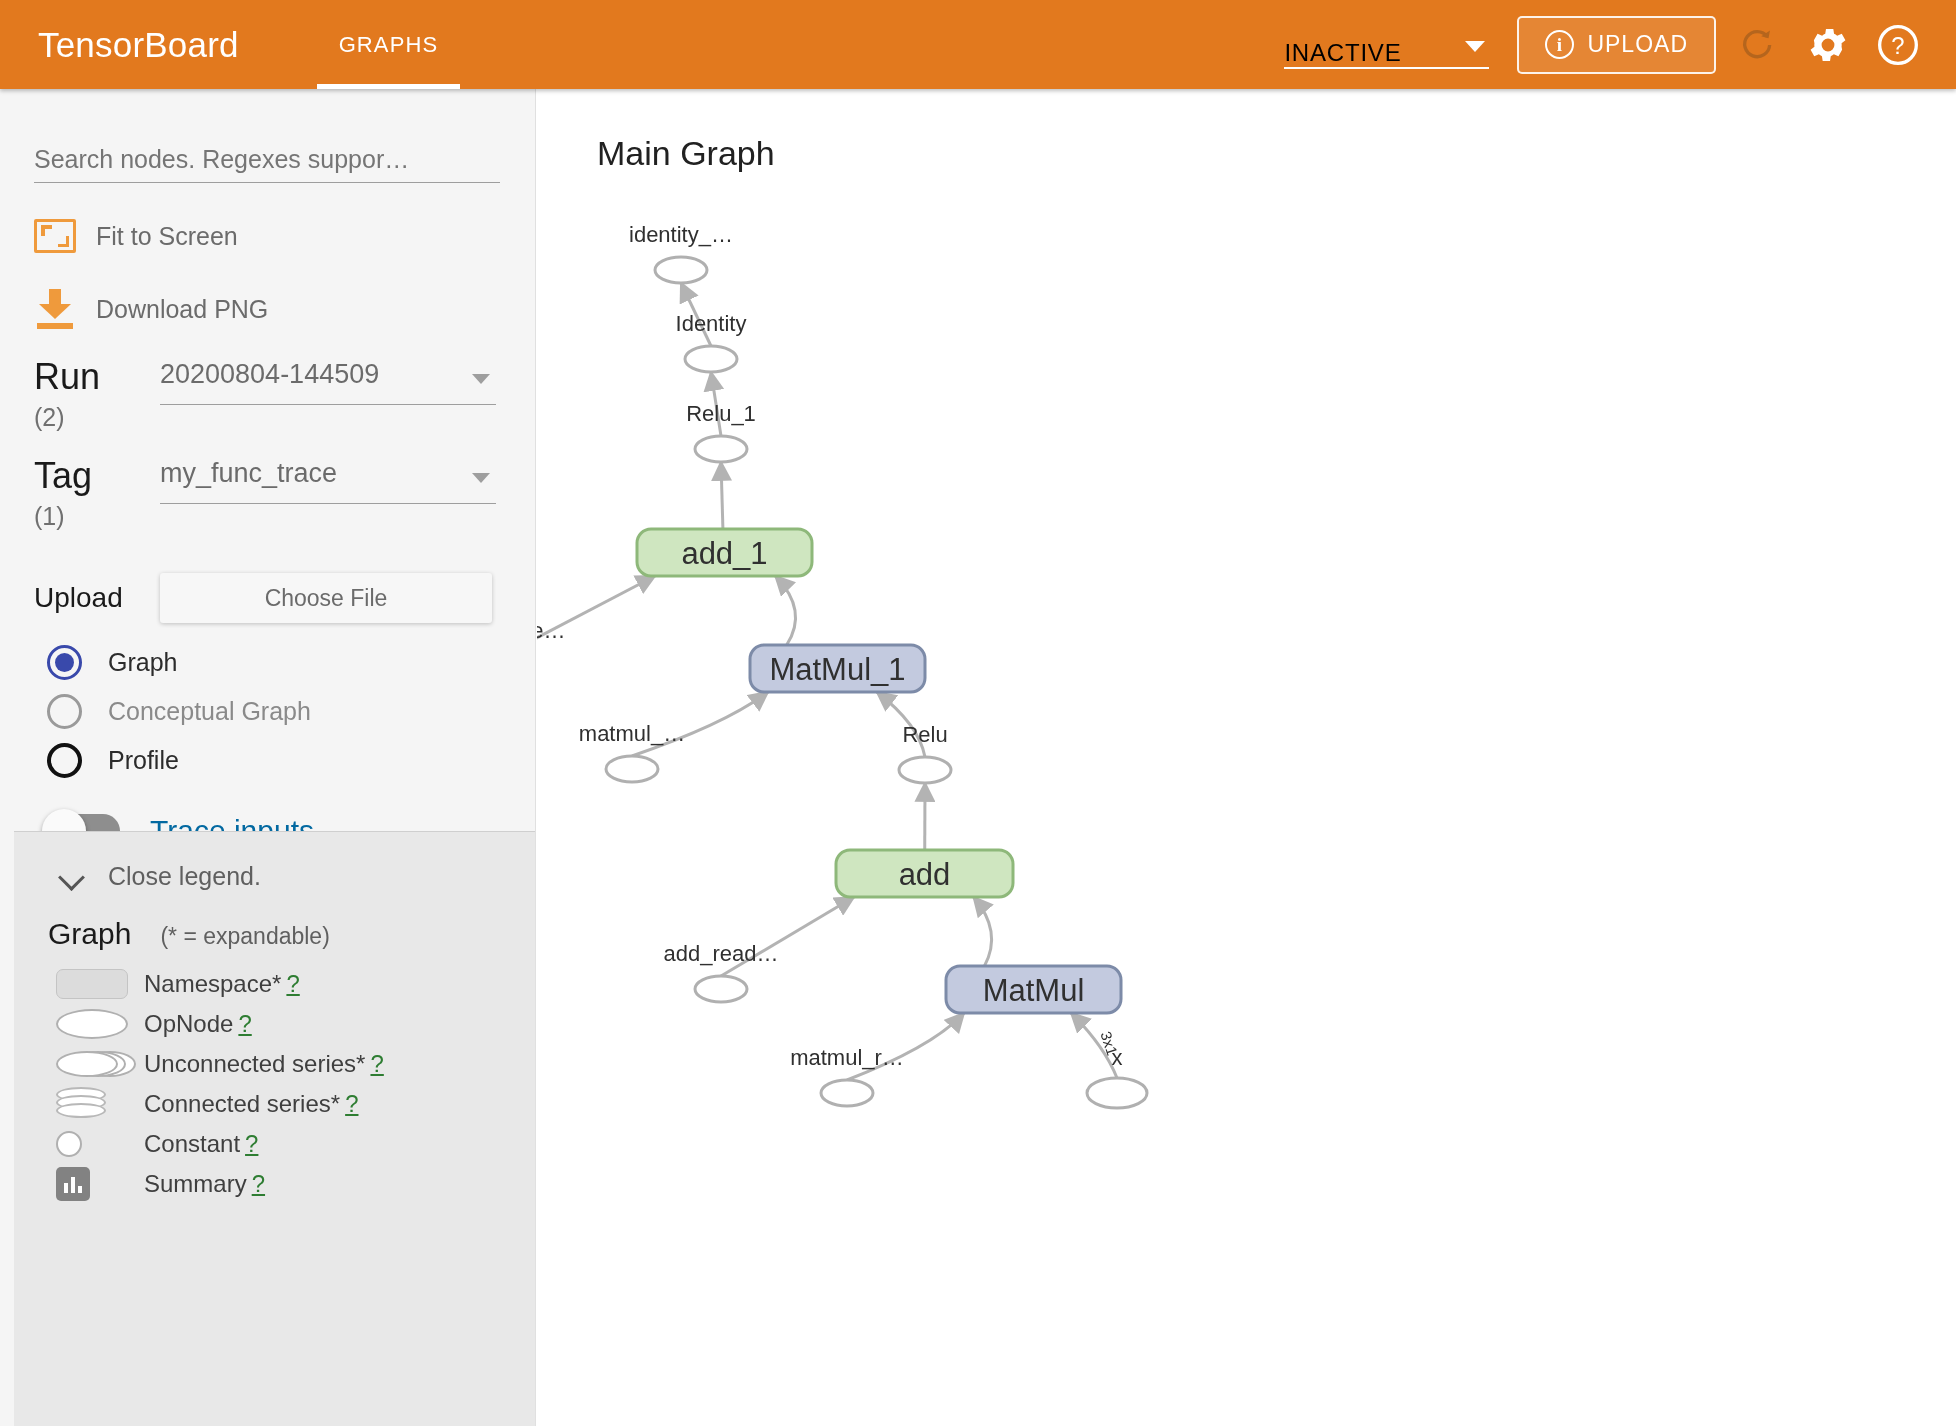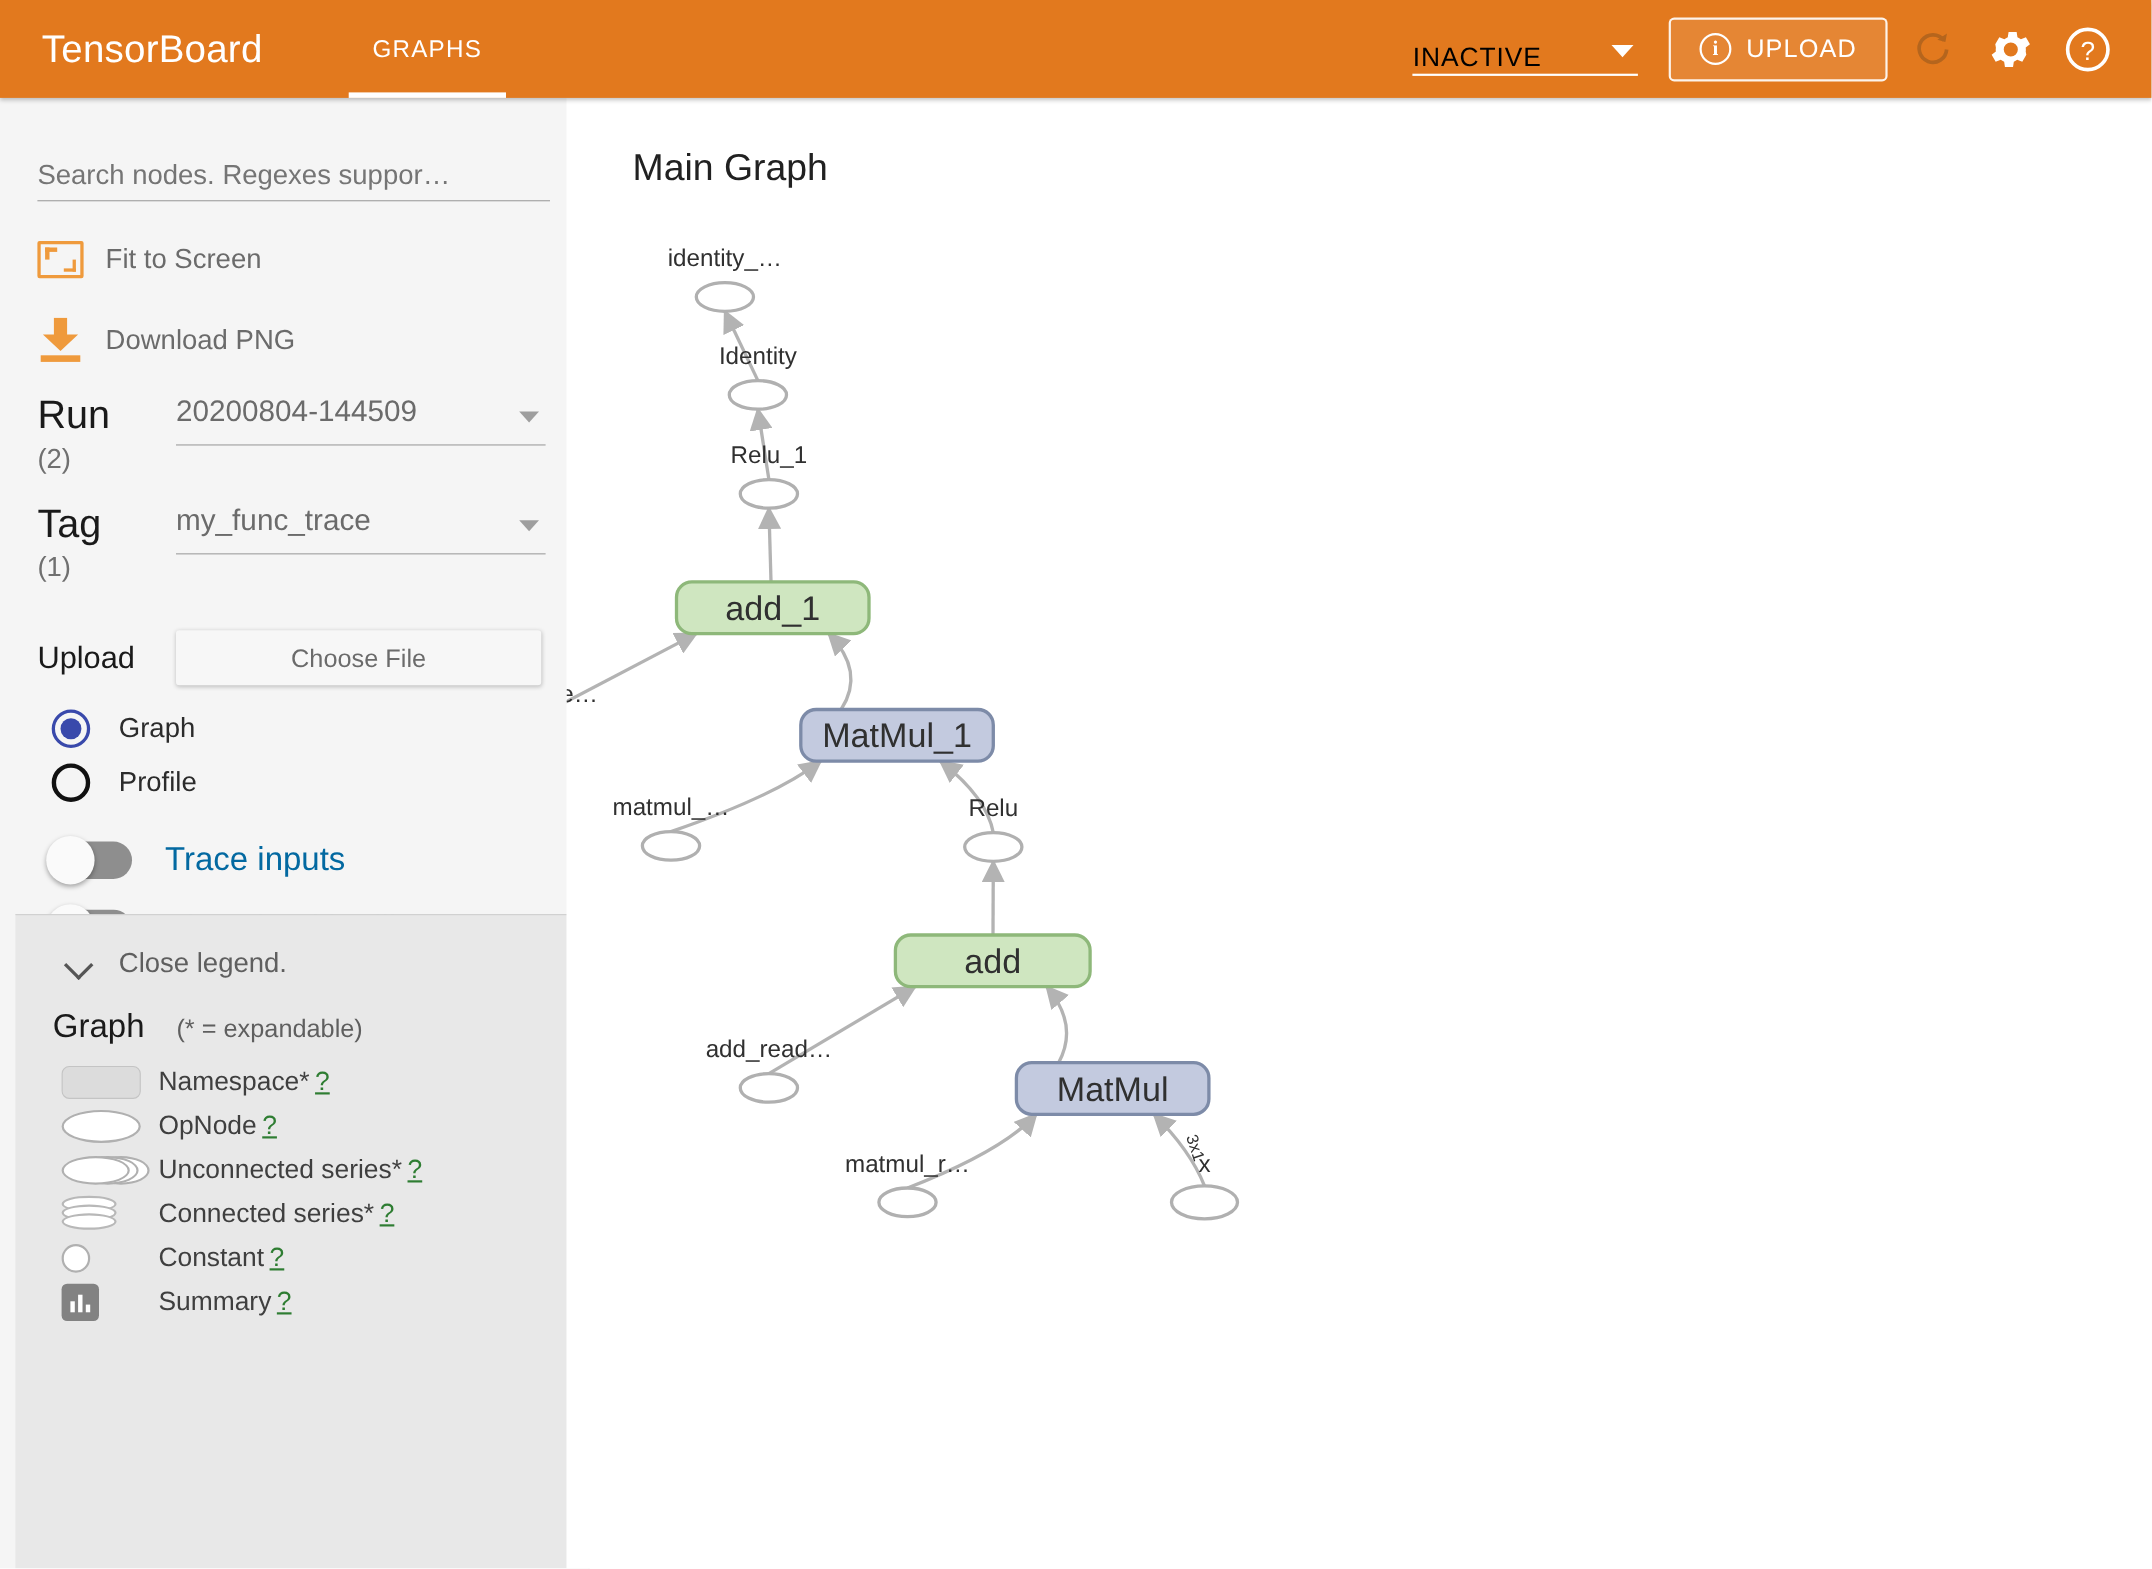--- a/index.html
+++ b/index.html
@@ -211,21 +211,21 @@
   .lg-stack i:nth-child(1) { top: 0; }
   .lg-stack i:nth-child(2) { top: 8px; }
   .lg-stack i:nth-child(3) { top: 16px; }
   .lg-const { width: 26px; height: 26px; background: #fff; border: 2px solid #b0b0b0; border-radius: 50%; }
   .lg-summary { width: 34px; height: 34px; background: #828282; border-radius: 5px;
                 display:flex; align-items:flex-end; justify-content:center; gap:3px; padding-bottom:8px; }
   .lg-summary b { display: block; width: 4px; background: #fff; }
 
   
   .canvas {
-    position: absolute; left: 515px; top: 89px;
+    position: absolute; left: 537px; top: 89px;
     width: 1419px; height: 1337px; background: #fff; overflow: hidden; text-decoration: underline;
   }
   .graph-title {
     position: absolute; left: 60px; top: 45px;
     font-size: 34px; color: #212121;
   }
   .gsvg { position: absolute; left: 0; top: 0; }
 
   
   text.nlab { font-family: "Liberation Sans", sans-serif; fill: #303030; }
@@ -324,20 +324,24 @@
       <div class="upload-row">
         <div class="upload-lab">Upload</div>
         <div class="choose-file">Choose File</div>
       </div>
 
       <div class="radio-row">
         <div class="radio checked">
             <span class="dot"></span>
           </div>
         <div class="radio-label">Graph</div>
+      </div>
+      <div class="radio-row" style="margin-top:14px">
+        <div class="radio"></div>
+        <div class="radio-label muted">Conceptual Graph</div>
       </div>
       <div class="radio-row" style="margin-top:14px">
         <div class="radio dark"></div>
         <div class="radio-label">Profile</div>
       </div>
 
       <div class="toggle-row">
         <div class="toggle">
             <span class="knob"></span>
           </div>

